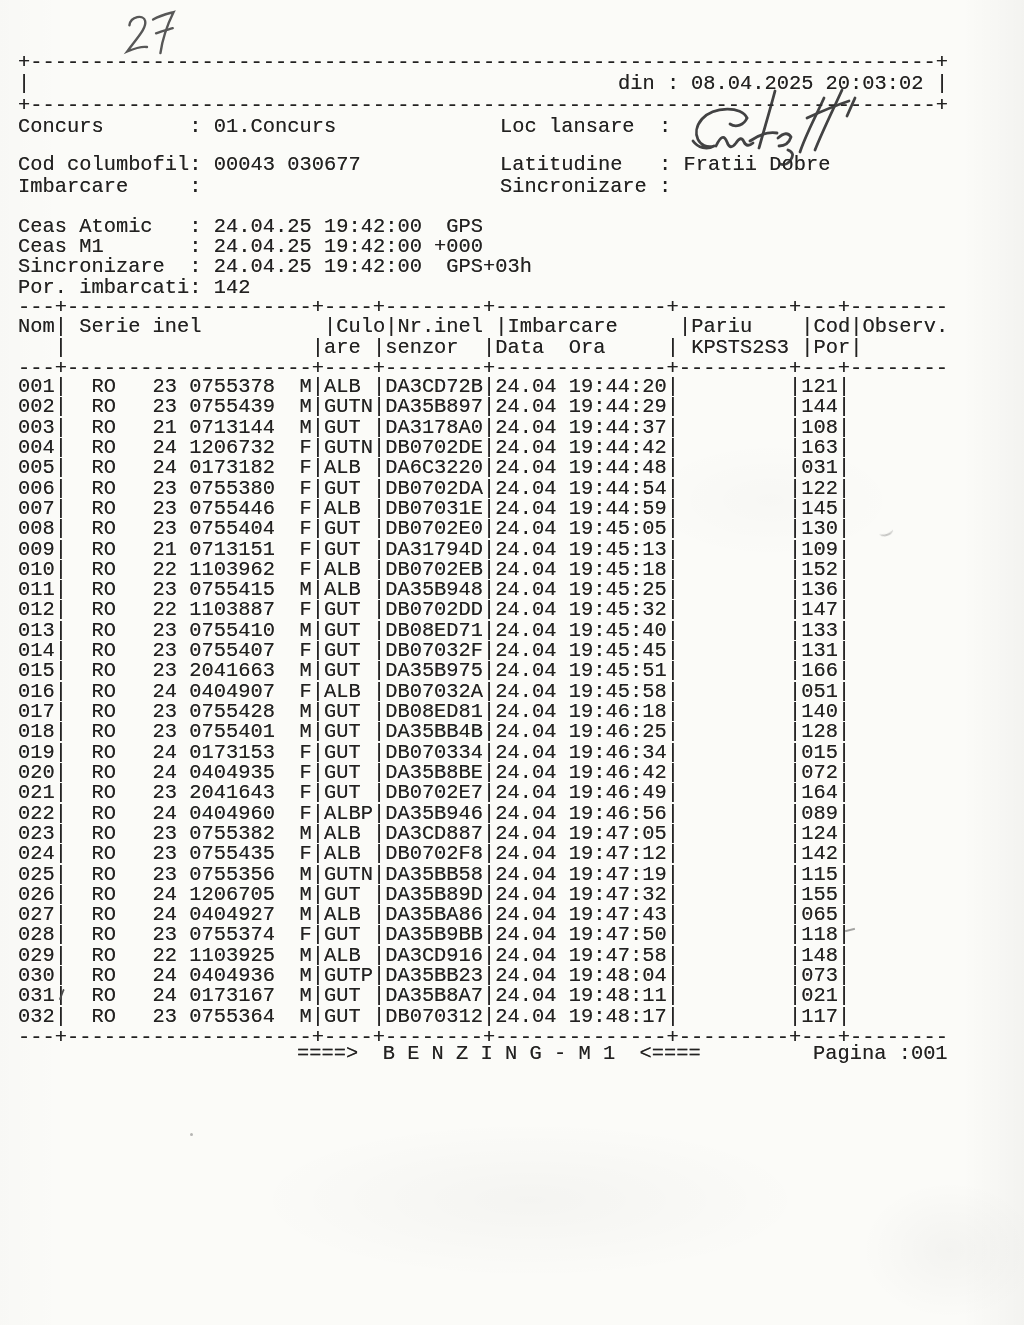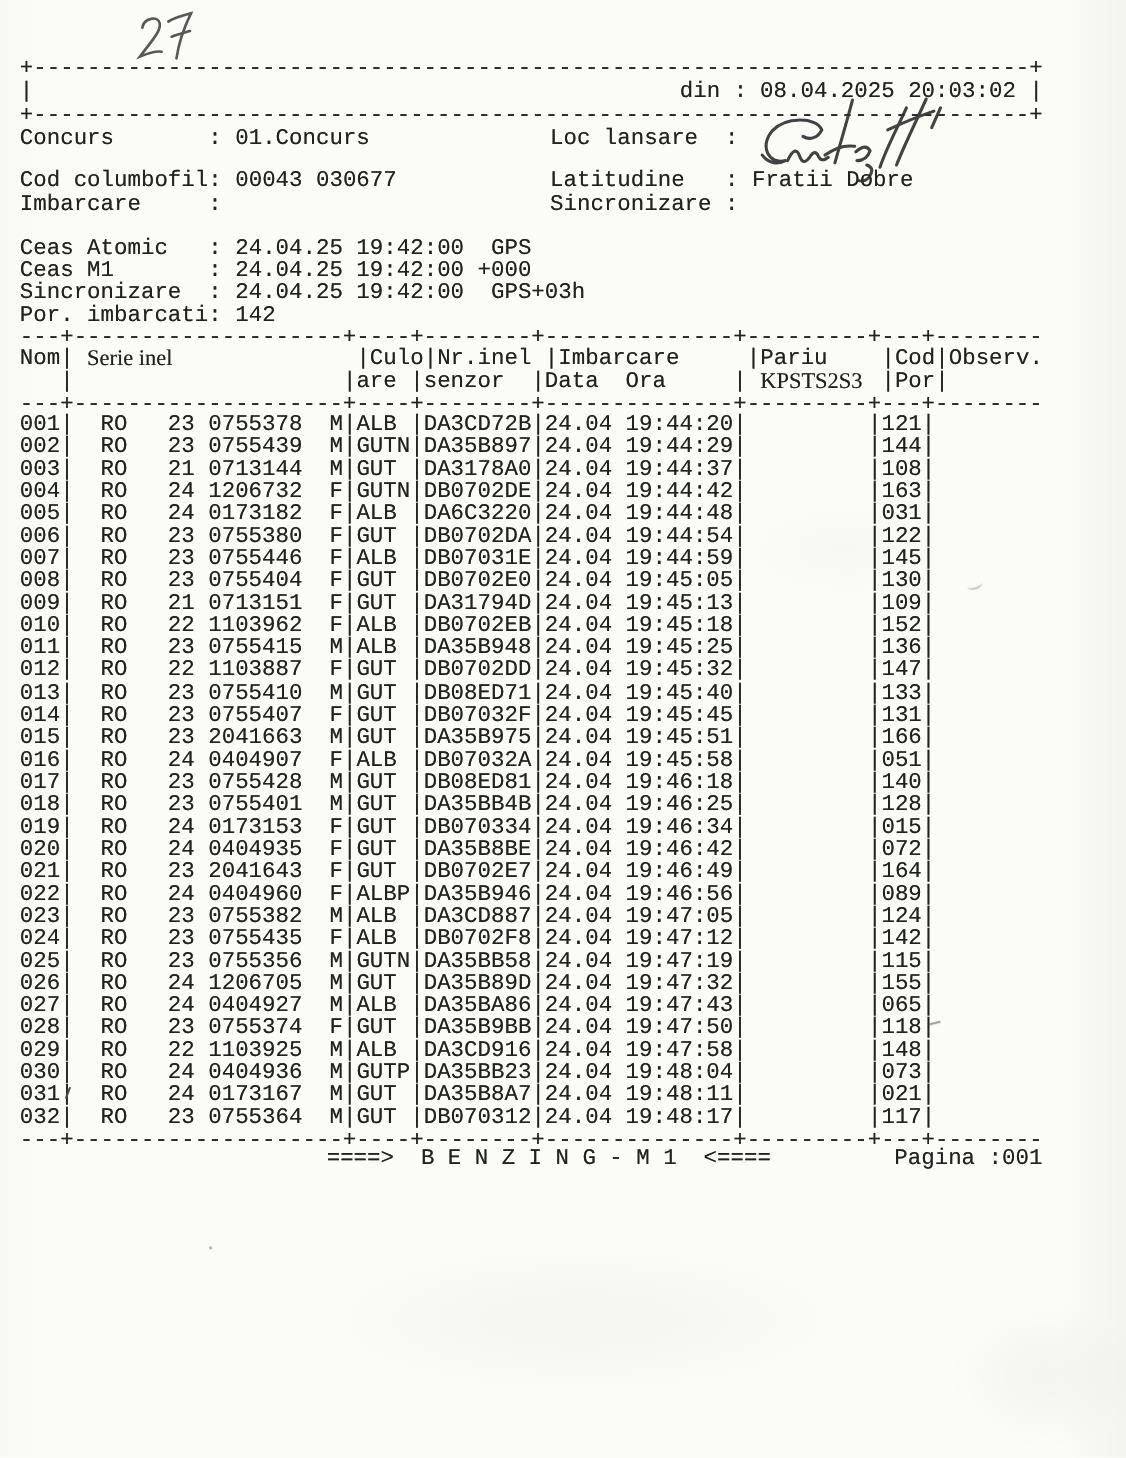--- a/index.html
+++ b/index.html
@@ -23,21 +23,21 @@
   .val{white-space:pre;}
   .r{position:absolute;left:482px;top:0;white-space:pre;}
   
   .cell{display:inline-block;vertical-align:top;white-space:pre;overflow:visible;}
   .c3{width:calc(var(--cw)*3);}
   .c20{width:calc(var(--cw)*20);}
   .c4{width:calc(var(--cw)*4);}
   .c8{width:calc(var(--cw)*8);}
   .c14{width:calc(var(--cw)*14);}
   .c9{width:calc(var(--cw)*9);}
-  .pad1{padding-left:var(--cw);font-family:Liberation Serif, serif;}
+  .pad1{padding-left:var(--cw);}
   .sc{display:inline-block;vertical-align:top;white-space:pre;}
   .s-country{margin-left:calc(var(--cw)*2);width:calc(var(--cw)*2);}
   .s-year{margin-left:calc(var(--cw)*3);width:calc(var(--cw)*2);}
   .s-ring{margin-left:var(--cw);width:calc(var(--cw)*7);}
   .s-sex{margin-left:calc(var(--cw)*2);width:var(--cw);}
   .i-date{width:calc(var(--cw)*5);}
   .i-time{margin-left:var(--cw);width:calc(var(--cw)*8);}
   .rows{position:absolute;left:0;top:377px;}
   .row{height:20.32px;line-height:20.32px;white-space:nowrap;}
   .pipe{display:inline-block;width:var(--cw);white-space:pre;}

